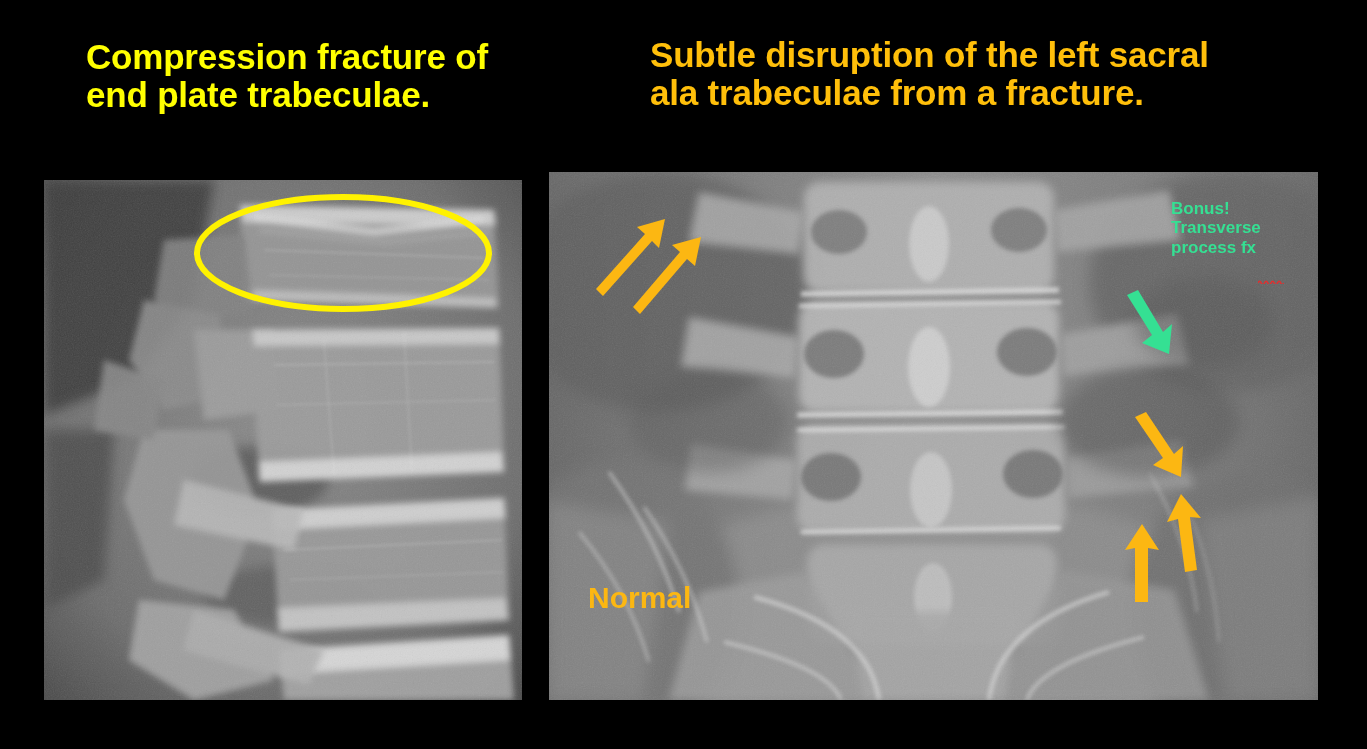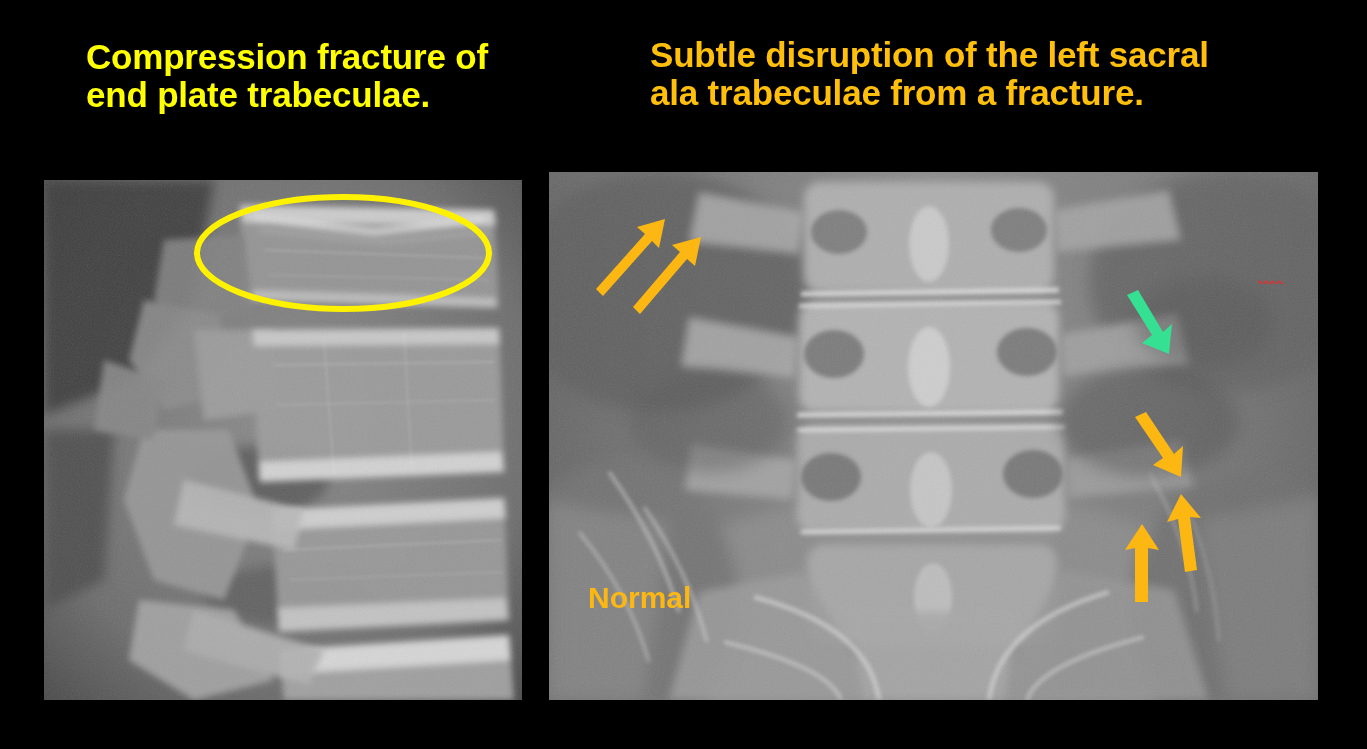--- a/index.html
+++ b/index.html
@@ -372,20 +372,23 @@
           <path d="M586,430 L586,376 L576,378 L593,352 L610,378 L599,376 L599,430 Z" fill="#FCB712"></path>
         </g>
 
         <g>
           <path d="M636,400 L629,347 L618,350 L632,322 L652,346 L641,345 L648,398 Z" fill="#FCB712"></path>
         </g>
       </svg>
     </div>
   </div>
 
+  <div class="anno-label" id="label-bonus">Bonus!
+Transverse
+process fx</div>
 
   <svg class="spell-underline" viewBox="0 0 26 5" preserveAspectRatio="none">
     <path d="M0,4 Q1.6,0.6 3.2,4 T6.5,4 T9.8,4 T13,4 T16.2,4 T19.5,4 T22.8,4 T26,4" fill="none" stroke="#E03030" stroke-width="1.6"></path>
   </svg>
 
   <div class="anno-label" id="label-normal">Normal</div>
 
 
 </div>
 

